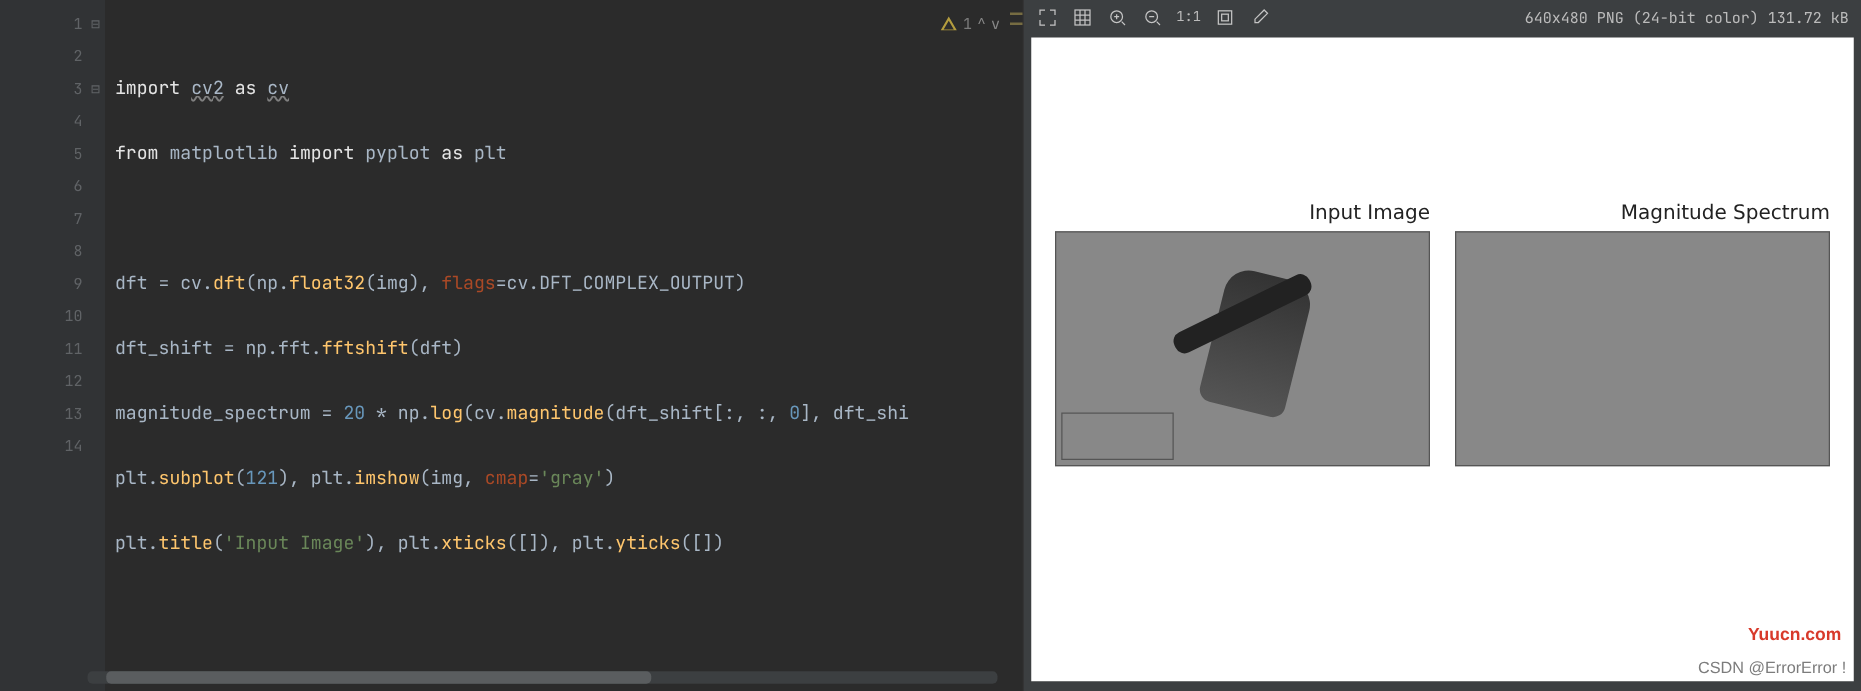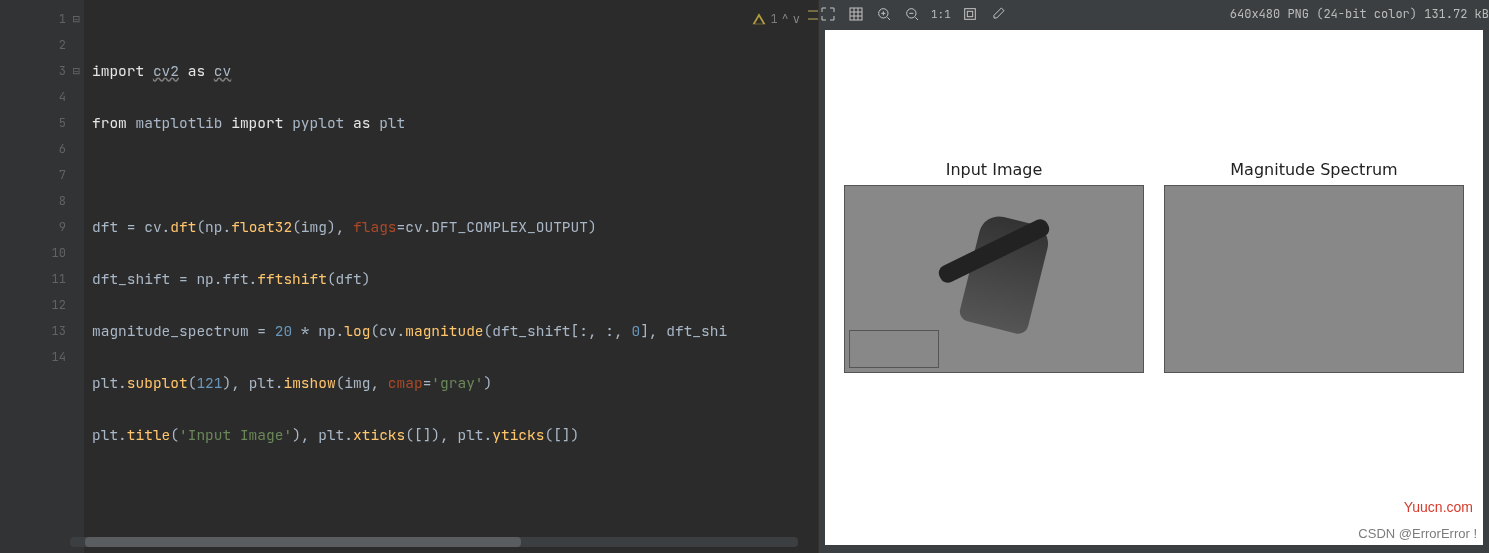--- a/index.html
+++ b/index.html
@@ -18,45 +18,45 @@
 .num{color:#6897bb}
 .param{color:#aa4926}
 .wavy{text-decoration-line:underline;text-decoration-style:wavy;text-decoration-color:#808080}
 .inspect{position:absolute;top:6px;right:18px;color:#7a7a7a;font-size:12px;display:flex;align-items:center;gap:4px}
 .inspect svg{width:14px;height:14px}
 .minimap{position:absolute;right:0;top:0;width:14px;height:100%;background:#2b2b2b}
 .minimap .mark{position:absolute;right:0;width:10px;height:2px;background:#766c42}
 .hscroll{position:absolute;bottom:6px;left:70px;right:20px;height:10px;background:#3c3f41;border-radius:4px;display:flex;align-items:center}
 .hscroll .thumb{height:10px;background:#5a5d5f;border-radius:4px;width:60%;margin-left:2%}
 .viewer{flex:1;display:flex;flex-direction:column;background:#3c3f41;border-left:1px solid #323232}
-.toolbar{height:28px;display:flex;align-items:center;padding:0 0;gap:10px;color:#bbb;font-size:12px}
+.toolbar{height:28px;display:flex;align-items:center;padding:0 10px;gap:10px;color:#bbb;font-size:12px}
 .toolbar .spacer{flex:1}
 .tbtn{width:18px;height:18px;display:flex;align-items:center;justify-content:center;cursor:pointer;color:#c0c0c0}
 .tbtn svg{width:16px;height:16px;stroke:#c4c4c4;fill:none;stroke-width:1.5}
 .scale{font-size:11px;color:#bbb}
 .canvas{flex:1;margin:2px 6px 8px 6px;background:#fff;position:relative;overflow:hidden}
 .plots{position:absolute;top:130px;left:0;right:0;display:flex;justify-content:center;gap:20px}
-.plot{display:flex;flex-direction:column;align-items:center}
+.plot{display:flex;flex-direction:column;align-items:flex-end}
 .plot .title{font-family:"DejaVu Sans","Arial",sans-serif;font-size:16px;color:#222;margin-bottom:6px}
 .plot .imgbox{width:298px;height:186px;border:1px solid #555;background:#888;position:relative;overflow:hidden}
 
 .soccer{background:
  radial-gradient(circle at 72% 85%,#eee 0 12px,transparent 13px),
  linear-gradient(100deg,#4a4a4a 0 22%,#7d7d7d 22% 55%,#6a6a6a 55% 75%,#8a8a8a 75% 100%);
 }
 .soccer::before{content:"";position:absolute;left:42%;top:18%;width:70px;height:110px;background:linear-gradient(#333,#555);transform:rotate(14deg);border-radius:20px 20px 10px 10px}
 .soccer::after{content:"";position:absolute;left:30%;top:30%;width:120px;height:18px;background:#222;transform:rotate(-26deg);border-radius:8px}
 .inset{position:absolute;left:4px;bottom:4px;width:88px;height:36px;border:1px solid #555}
 
 .spectrum{background:
  radial-gradient(circle at 50% 50%,rgba(255,255,255,0.9) 0px,rgba(255,255,255,0.25) 35px,rgba(170,170,170,0) 120px),
  linear-gradient(90deg,transparent 49%,rgba(255,255,255,0.55) 49.5% 50.5%,transparent 51%),
  linear-gradient(0deg,transparent 49%,rgba(255,255,255,0.55) 49.5% 50.5%,transparent 51%),
  #7e7e7e}
-.wm1{position:absolute;right:10px;bottom:30px;color:#d83a2b;font-family:Arial;font-size:14px;font-weight:400}
+.wm1{position:absolute;right:10px;bottom:30px;color:#d83a2b;font-family:Arial;font-size:14px;font-weight:700}
 .wm2{position:absolute;right:6px;bottom:4px;color:#7c7c7c;font-family:Liberation Sans, sans-serif;font-size:13px}
 </style>
 </head>
 <body>
 
 <div class="wrap">
 
   <div class="editor">
     <div class="code-area">
       <div class="gutter">

